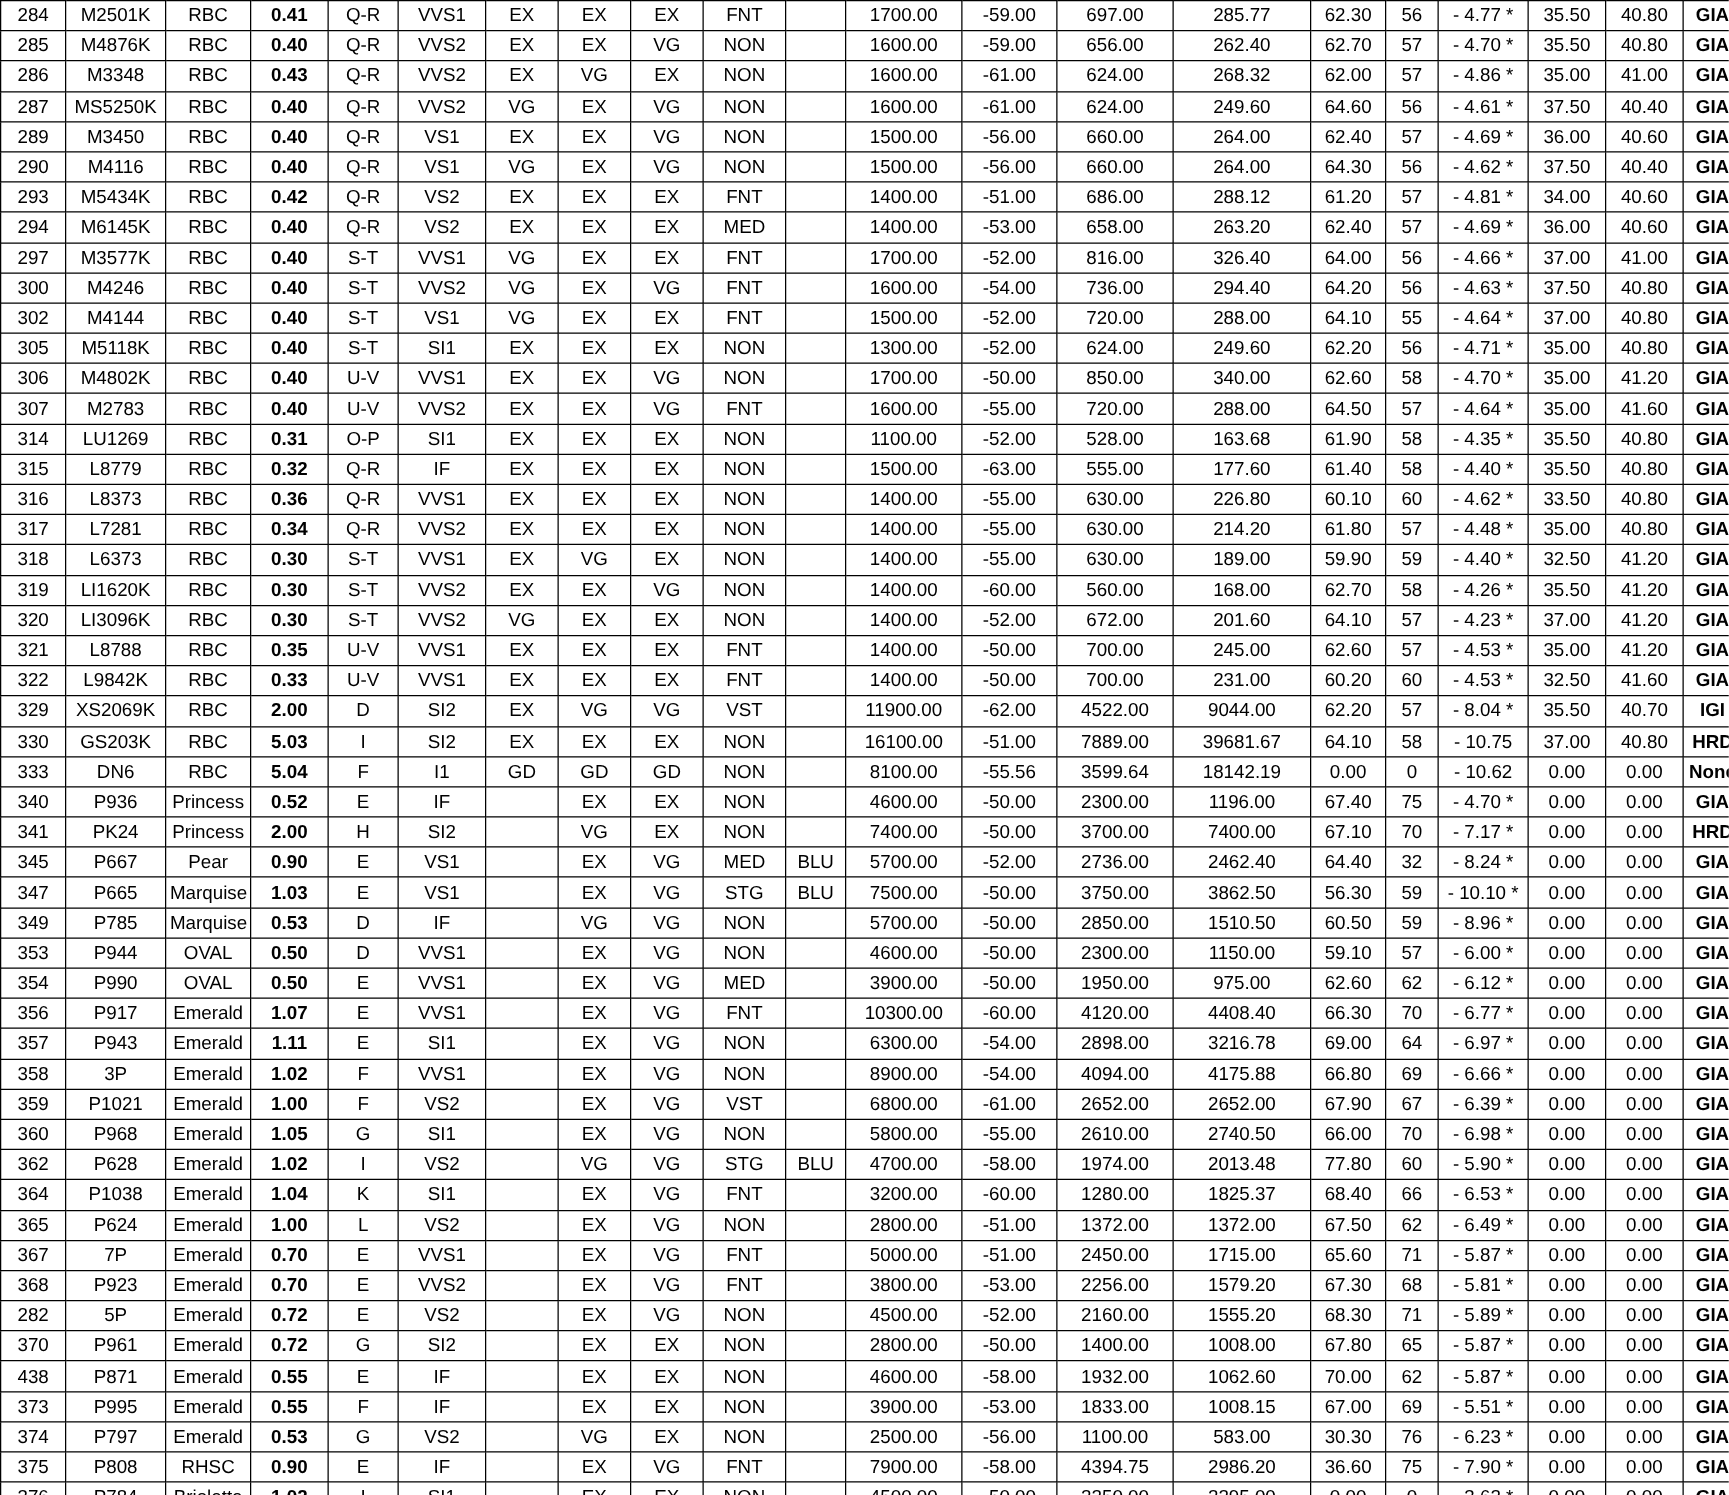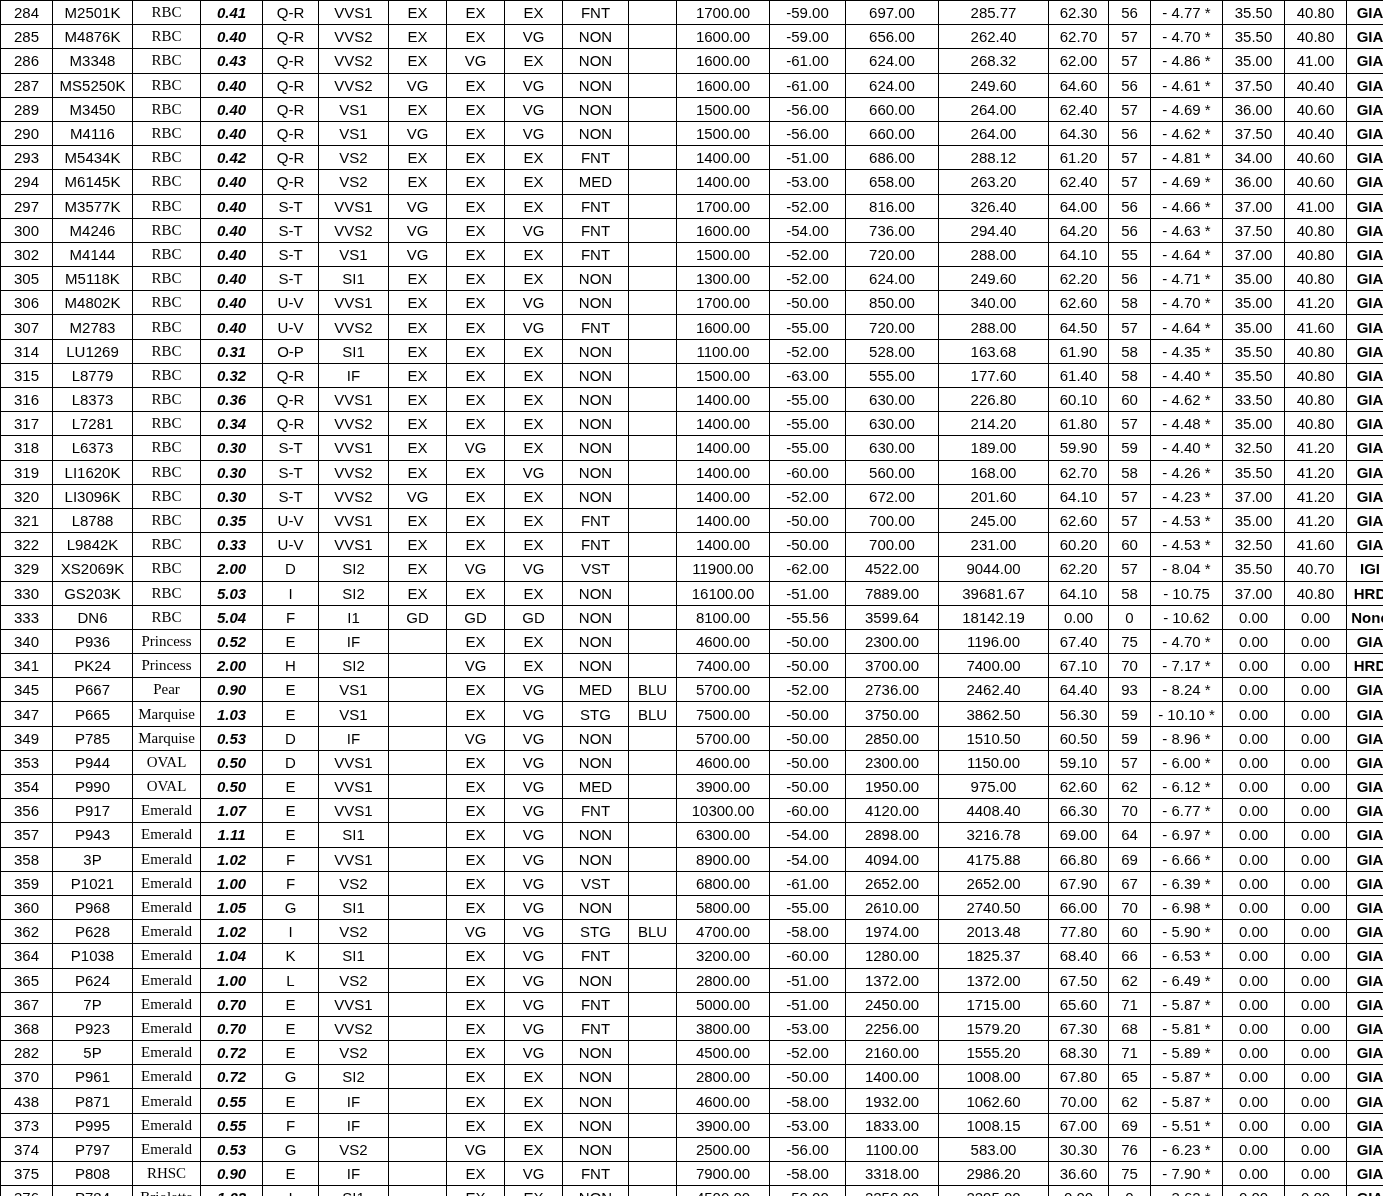--- a/index.html
+++ b/index.html
@@ -45,24 +45,24 @@
   col.c13 { width: 93px; }
   col.c14 { width: 110px; }
   col.c15 { width: 60px; }
   col.c16 { width: 42px; }
   col.c17 { width: 72px; }
   col.c18 { width: 62px; }
   col.c19 { width: 62px; }
   col.c20 { width: 47px; }
 
   td.idx      { text-align: center; margin-top: 33px; }
-  td.carat    { font-weight: bold; text-align: center; font-style: italic; }
+  td.carat    { font-weight: bold; text-align: center; }
   td.num      { text-align: right; padding-right: 6px; }
   td.lab      { font-weight: bold; color: #0000ff; text-align: center; }
-  td.shape    { text-align: center; font-family: Liberation Serif, serif; }
+  td.shape    { text-align: center; }
 </style>
 </head>
 <body>
 
 <table class="sheet">
   <colgroup>
     <col class="c0">
       <col class="c1">
       <col class="c2">
       <col class="c3">
@@ -739,21 +739,21 @@
         <td class=""></td>
         <td class="">EX</td>
         <td class="">VG</td>
         <td class="">MED</td>
         <td class="">BLU</td>
         <td class="num">5700.00</td>
         <td class="num">-52.00</td>
         <td class="num">2736.00</td>
         <td class="num">2462.40</td>
         <td class="num">64.40</td>
-        <td class="num">93</td>
+        <td class="num">32</td>
         <td class="num">- 8.24 *</td>
         <td class="num">0.00</td>
         <td class="num">0.00</td>
         <td class="lab">GIA</td>
       </tr>
       <tr>
         <td class="idx">347</td>
         <td class="">P665</td>
         <td class="shape">Marquise</td>
         <td class="carat">1.03</td>
@@ -1196,21 +1196,21 @@
         <td class="carat">0.90</td>
         <td class="">E</td>
         <td class="">IF</td>
         <td class=""></td>
         <td class="">EX</td>
         <td class="">VG</td>
         <td class="">FNT</td>
         <td class=""></td>
         <td class="num">7900.00</td>
         <td class="num">-58.00</td>
-        <td class="num">3318.00</td>
+        <td class="num">4394.75</td>
         <td class="num">2986.20</td>
         <td class="num">36.60</td>
         <td class="num">75</td>
         <td class="num">- 7.90 *</td>
         <td class="num">0.00</td>
         <td class="num">0.00</td>
         <td class="lab">GIA</td>
       </tr>
       <tr>
         <td class="idx">376</td>

